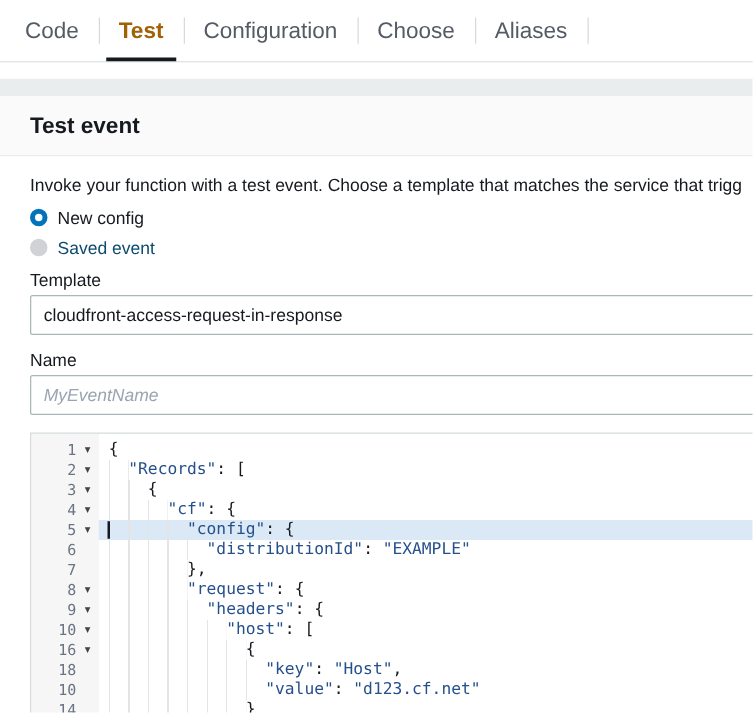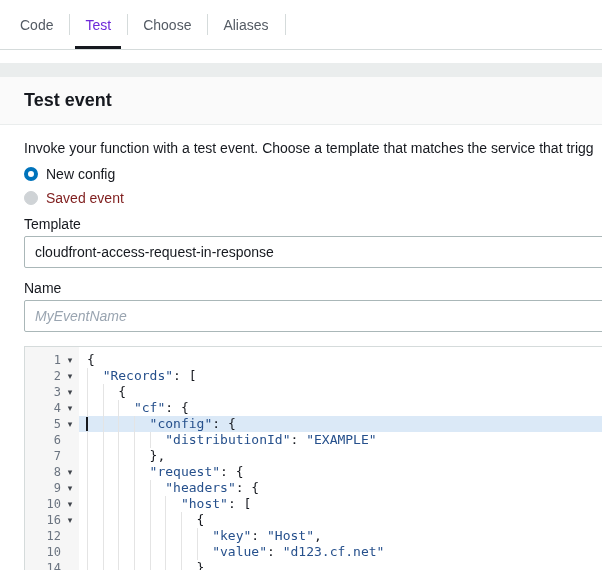--- a/index.html
+++ b/index.html
@@ -5,44 +5,44 @@
   html,body{margin:0;padding:0}
   body{
     width:602px;height:570px;overflow:hidden;background:#fff;
     font-family:"Liberation Sans",sans-serif;color:#16191f;
   }
   .inner{width:780px}
 
   
   .tabbar{background:#fff;border-bottom:1px solid #d5dbdb}
   .tabbar ul{display:flex;list-style:none;margin:0;padding:0 4px;height:49px;align-items:stretch}
-  .tab{position:relative;display:flex;align-items:center;padding:12px 16px;font-size:14px;color:#545b64;cursor:pointer;white-space:nowrap}
+  .tab{position:relative;display:flex;align-items:center;padding:12px 16px;font-size:18px;color:#545b64;cursor:pointer;white-space:nowrap}
   .tab + .tab::before{content:'';position:absolute;left:0;top:14px;height:21px;width:1px;background:#d5dbdb}
   .tabbar ul::after{content:'';width:1px;margin:14px 0;background:#d5dbdb}
-  .tab.active{color:#6d28d9;font-weight:normal}
+  .tab.active{color:#a16207;font-weight:bold}
   .tab.active::after{content:'';position:absolute;left:6px;right:6px;bottom:0;height:3px;background:#16191f}
 
   .gap-white{height:13px;background:#fff}
   .gap-gray{height:14px;background:#eaeded}
 
   
   .panel-header{background:#fafafa;border-bottom:1px solid #eaeded;padding:13px 24px}
   .panel-header h1{margin:0;font-size:18px;font-weight:bold;color:#16191f}
 
   
   .panel-body{padding:15px 0 0 24px}
   .intro{margin:0 0 10px;font-size:14px;line-height:16px;white-space:nowrap}
 
   .radio-group{display:flex;flex-direction:column;gap:8px;margin-bottom:10px}
   .radio-option{display:flex;align-items:center;gap:8px;font-size:14px;line-height:16px;cursor:pointer}
   .radio-control{width:14px;height:14px;border-radius:50%;box-sizing:border-box;border:1px solid #545b64;background:#fff;flex:none}
   .radio-control.selected{border:4.5px solid #0073bb}
   .radio-control.disabled{background:#cfd3d6;border-color:#cfd3d6}
   .radio-option.disabled{cursor:default}
-  .radio-option.disabled .radio-label{color:#7f1d1d}
+  .radio-option.disabled .radio-label{color:#0c4a6e}
 
   .field-label{display:block;font-size:14px;line-height:16px;margin:0 0 4px}
   .select{width:712px;height:32px;box-sizing:border-box;border:1px solid #aab7b8;border-radius:2px;background:#fff;
           display:flex;align-items:center;padding:0 10px;font-size:14px;margin-bottom:12px;cursor:pointer}
   .text-input{display:block;width:712px;height:32px;box-sizing:border-box;border:1px solid #aab7b8;border-radius:2px;
           padding:0 10px;font-size:14px;margin-bottom:14px;font-family:"Liberation Sans",sans-serif;color:#16191f}
   .text-input::placeholder{color:#9aa5b1;font-style:italic}
 
   
   .editor{
@@ -67,20 +67,23 @@
 
 <div class="inner">
 
   <nav class="tabbar">
     <ul id="tabs">
         <li class="tab">
           <span>Code</span>
         </li>
         <li class="tab active">
           <span>Test</span>
+        </li>
+        <li class="tab">
+          <span>Configuration</span>
         </li>
         <li class="tab">
           <span>Choose</span>
         </li>
         <li class="tab">
           <span>Aliases</span>
         </li>
       </ul>
   </nav>
 
@@ -164,21 +167,21 @@
             <span class="ln">10</span>
             <span class="fold">▾</span>
             <span class="code"><span class="indent" style="width: 12ch;"></span><span class="str">"host"</span><span class="punct">: [</span></span>
           </div>
           <div class="code-line">
             <span class="ln">16</span>
             <span class="fold">▾</span>
             <span class="code"><span class="indent" style="width: 14ch;"></span><span class="punct">{</span></span>
           </div>
           <div class="code-line">
-            <span class="ln">12</span>
+            <span class="ln">18</span>
             <span class="fold"></span>
             <span class="code"><span class="indent" style="width: 16ch;"></span><span class="str">"key"</span><span class="punct">: </span><span class="str">"Host"</span><span class="punct">,</span></span>
           </div>
           <div class="code-line">
             <span class="ln">10</span>
             <span class="fold"></span>
             <span class="code"><span class="indent" style="width: 16ch;"></span><span class="str">"value"</span><span class="punct">: </span><span class="str">"d123.cf.net"</span></span>
           </div>
           <div class="code-line">
             <span class="ln">14</span>

